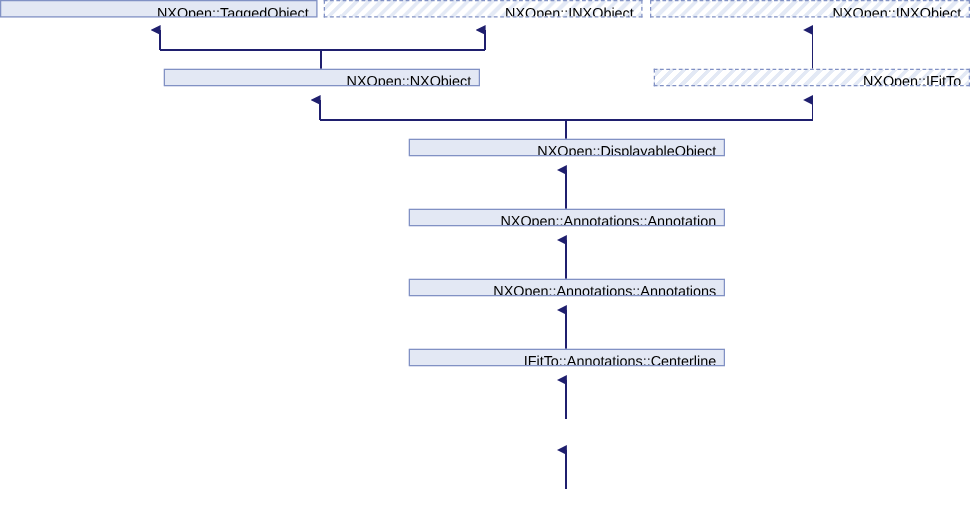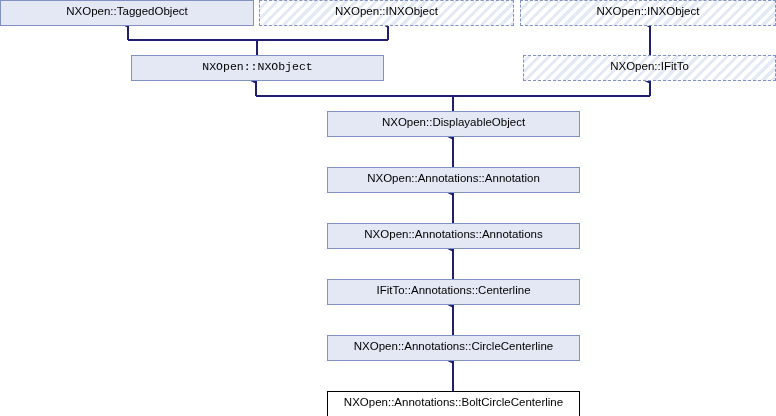--- a/index.html
+++ b/index.html
@@ -21,23 +21,23 @@
     position: absolute;
     left: 0;
     top: 0;
     width: 776px;
     height: 416px;
     pointer-events: none;
   }
   .node {
     position: absolute;
     box-sizing: border-box;
-    height: 26px;
+    height: 14px;
     line-height: 21px;
-    text-align: center;
+    text-align: right;
     font-size: 11.5px;
     color: #000000;
     white-space: nowrap;
     overflow: hidden;
   }
   
   .node.solid {
     background: #e3e8f4;
     border: 1px solid #8191c4;
   }
@@ -103,39 +103,33 @@
   <div class="node solid" style="left:0px;   top:0px;   width:254px;">
       <span class="node-label">NXOpen::TaggedObject</span>
     </div>
   <div class="node hatched" style="left:259px; top:0px;   width:255px;">
       <span class="node-label">NXOpen::INXObject</span>
     </div>
   <div class="node hatched" style="left:520px; top:0px;   width:256px;">
       <span class="node-label">NXOpen::INXObject</span>
     </div>
 
-  <div class="node solid" style="left:131px; top:55px;  width:253px;font-family:Liberation Mono, monospace;">
+  <div class="node solid" style="left:131px; top:55px;  width:253px;">
       <span class="node-label">NXOpen::NXObject</span>
     </div>
   <div class="node hatched" style="left:523px; top:55px;  width:253px;">
       <span class="node-label">NXOpen::IFitTo</span>
     </div>
 
   <div class="node solid" style="left:327px; top:111px; width:253px;">
       <span class="node-label">NXOpen::DisplayableObject</span>
     </div>
   <div class="node solid" style="left:327px; top:167px; width:253px;">
       <span class="node-label">NXOpen::Annotations::Annotation</span>
     </div>
   <div class="node solid" style="left:327px; top:223px; width:253px;">
       <span class="node-label">NXOpen::Annotations::Annotations</span>
     </div>
   <div class="node solid" style="left:327px; top:279px; width:253px;">
       <span class="node-label">IFitTo::Annotations::Centerline</span>
     </div>
-  <div class="node solid" style="left:327px; top:335px; width:253px;">
-      <span class="node-label">NXOpen::Annotations::CircleCenterline</span>
-    </div>
-  <div class="node current" style="left:327px; top:391px; width:253px;">
-      <span class="node-label">NXOpen::Annotations::BoltCircleCenterline</span>
-    </div>
 
 </div>
 
 </body></html>

